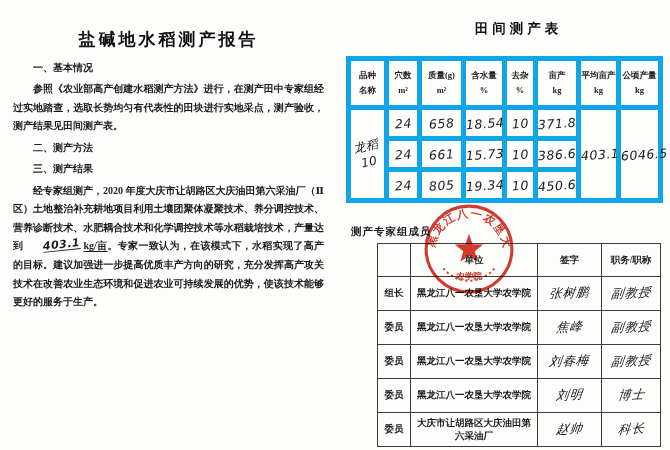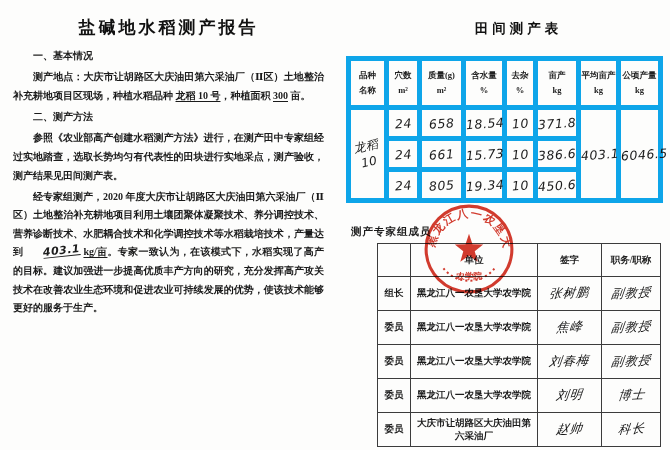--- a/index.html
+++ b/index.html
@@ -5,21 +5,21 @@
   html,body{margin:0;padding:0;}
   body{width:670px;height:450px;background:#ffffff;overflow:hidden;
        font-family:"Liberation Serif","DejaVu Serif",serif;color:#171717;}
   .canvas{position:relative;width:670px;height:450px;background:#fefefe;}
   .page{position:absolute;top:0;height:450px;background:#fdfdfc;}
   .page.left{left:0;width:335px;padding:0;}
   .page.right{left:335px;width:335px;}
 
   
   .report-body{padding:14px 11px 0 13px;}
-  h1.rtitle{margin:2px 0 8px;text-align:center;font-size:17px;font-weight:bold;
+  h1.rtitle{margin:14px 0 8px;text-align:center;font-size:17px;font-weight:bold;
             letter-spacing:3px;color:#111;}
   .report-body p{margin:0 0 2.5px;font-size:10px;line-height:18.6px;
                  text-align:justify;font-weight:bold;color:#1b1b1b;}
   .ind{text-indent:2em;}
   .shead{font-weight:bold;margin-top:3px !important;}
   .formula{font-size:9px !important;letter-spacing:0;}
   .u{text-decoration:underline;text-underline-offset:2px;}
   .hw{font-family:"DejaVu Sans",sans-serif;font-style:italic;display:inline-block;
       transform:rotate(-4deg);letter-spacing:.5px;color:#1c1c1c;font-weight:normal;}
   .hw-inline{font-size:11px;transform:rotate(-6deg);font-weight:bold;}
@@ -57,31 +57,28 @@
 
 <div class="canvas">
 
   <div class="page left">
     <div class="report-body">
       <h1 class="rtitle">盐碱地水稻测产报告</h1>
 
 
       <p class="ind shead">一、基本情况</p>
 
-      <p class="ind"><span>测产地点：大庆市让胡路区大庆油田第六采油厂（Ⅱ区）土地整治补充耕地项目区现场，种植水稻品种</span>
-        <span class="u">龙稻 10 号</span><span>，种植面积</span>
-        <span class="u">300</span>
-        <span>亩。</span></p>
-
+
+
+      <p class="ind">参照《农业部高产创建水稻测产方法》进行，在测产田中专家组经过实地踏查，选取长势均匀有代表性的田块进行实地采点，测产验收，测产结果见田间测产表。</p>
 
       <p class="ind shead">二、测产方法</p>
 
-      <p class="ind">参照《农业部高产创建水稻测产方法》进行，在测产田中专家组经过实地踏查，选取长势均匀有代表性的田块进行实地采点，测产验收，测产结果见田间测产表。</p>
-
-
+
+      <p class="ind shead">三、测产结果</p>
 
       <p class="ind"><span>经专家组测产，2020 年度大庆市让胡路区大庆油田第六采油厂（Ⅱ区）土地整治补充耕地项目利用土壤团聚体凝聚技术、养分调控技术、营养诊断技术、水肥耦合技术和化学调控技术等水稻栽培技术，产量达到</span><span class="u hw hw-inline">403.1</span>
         <span class="u">kg/亩</span><span>。专家一致认为，在该模式下，水稻实现了高产的目标。建议加强进一步提高优质丰产方向的研究，充分发挥高产攻关技术在改善农业生态环境和促进农业可持续发展的优势，使该技术能够更好的服务于生产。</span></p>
     </div>
   </div>
 
   <div class="page right">
 
     <h2 class="ftitle">田间测产表</h2>
 

